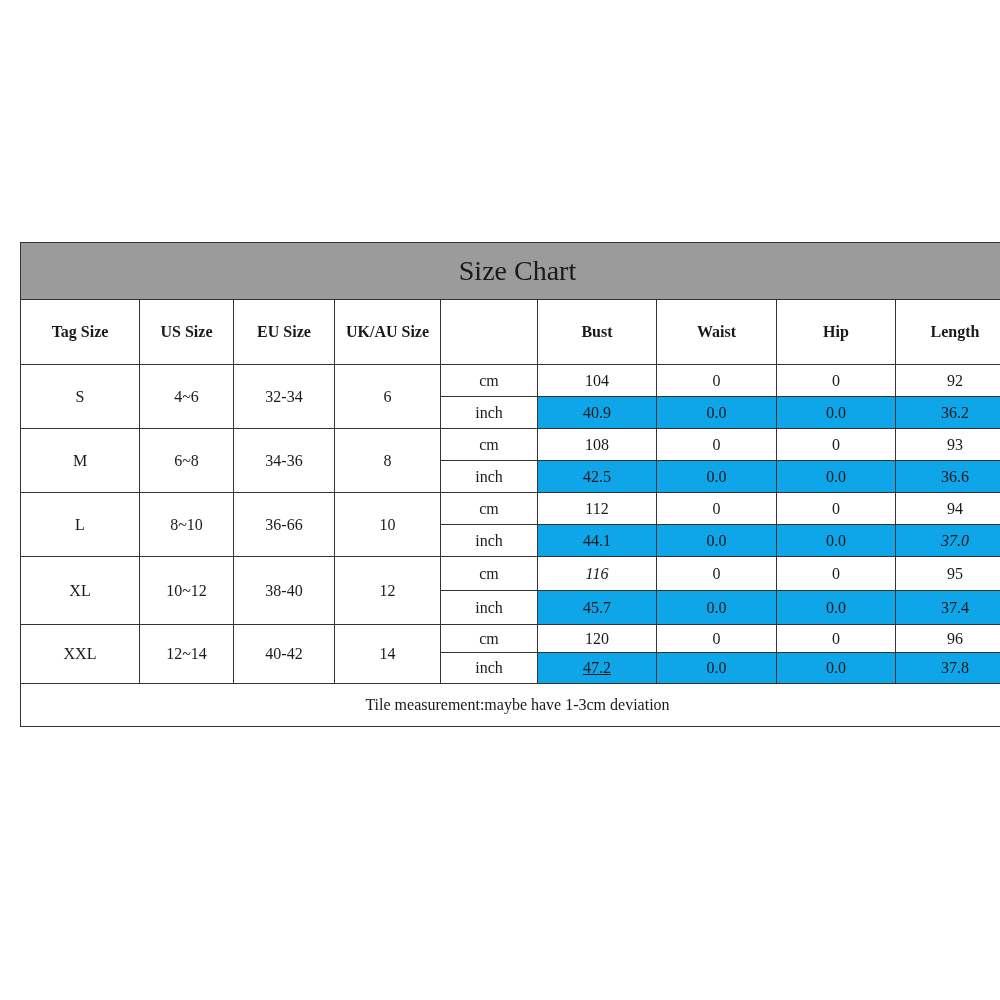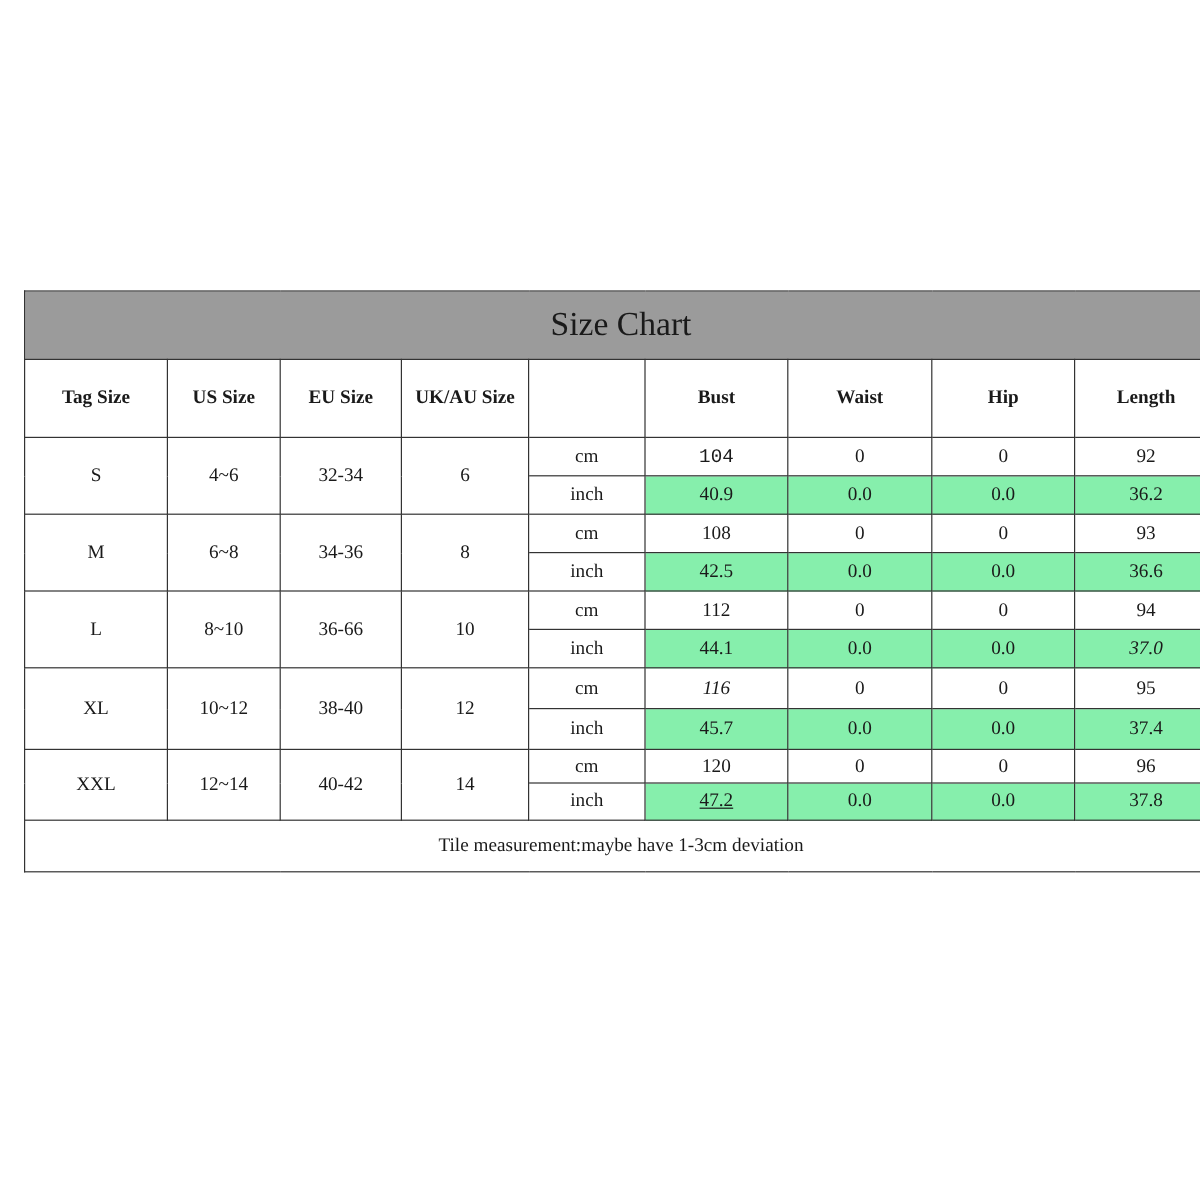--- a/index.html
+++ b/index.html
@@ -3,21 +3,21 @@
 <meta charset="utf-8">
 <style>
   html, body { margin: 0; padding: 0; background: #ffffff; }
   body { width: 1000px; height: 1000px; position: relative; font-family: "Liberation Serif", "DejaVu Serif", serif; color: #1a1a1a; }
   .chart { position: absolute; left: 20px; top: 242px; width: 994px; }
   table { border-collapse: collapse; width: 994px; table-layout: fixed; }
   td { border: 1.5px solid #333; text-align: center; vertical-align: middle; padding: 0; font-size: 16px; }
   .title-cell { background: #9b9b9b; height: 56px; font-size: 28px; color: #1a1a1a; }
   .hdr td { height: 64px; font-weight: bold; font-size: 16px; }
   .unit-row td { height: 30px; }
-  .shade { background: #86efac; }
+  .shade { background: #0ea5e9; }
   .footer td { height: 42px; font-size: 16px; }
 </style>
 </head>
 <body>
 
 <div class="chart">
   <table>
     <colgroup>
       <col style="width:119px">
         <col style="width:94px">
@@ -43,21 +43,21 @@
         <td>Waist</td>
         <td>Hip</td>
         <td>Length</td>
       </tr>
     <tr class="unit-row">
           <td rowspan="2" style="height: 31px;">S</td>
           <td rowspan="2" style="height: 31px;">4~6</td>
           <td rowspan="2" style="height: 31px;">32-34</td>
           <td rowspan="2" style="height: 31px;">6</td>
           <td style="height: 31px;">cm</td>
-          <td style="height: 31px; font-family: Liberation Mono, monospace;">104</td>
+          <td style="height: 31px;">104</td>
           <td style="height: 31px;">0</td>
           <td style="height: 31px;">0</td>
           <td style="height: 31px;">92</td>
         </tr>
         <tr class="unit-row">
           <td style="height: 31px;">inch</td>
           <td class="shade" style="height: 31px;">40.9</td>
           <td class="shade" style="height: 31px;">0.0</td>
           <td class="shade" style="height: 31px;">0.0</td>
           <td class="shade" style="height: 31px;">36.2</td>

